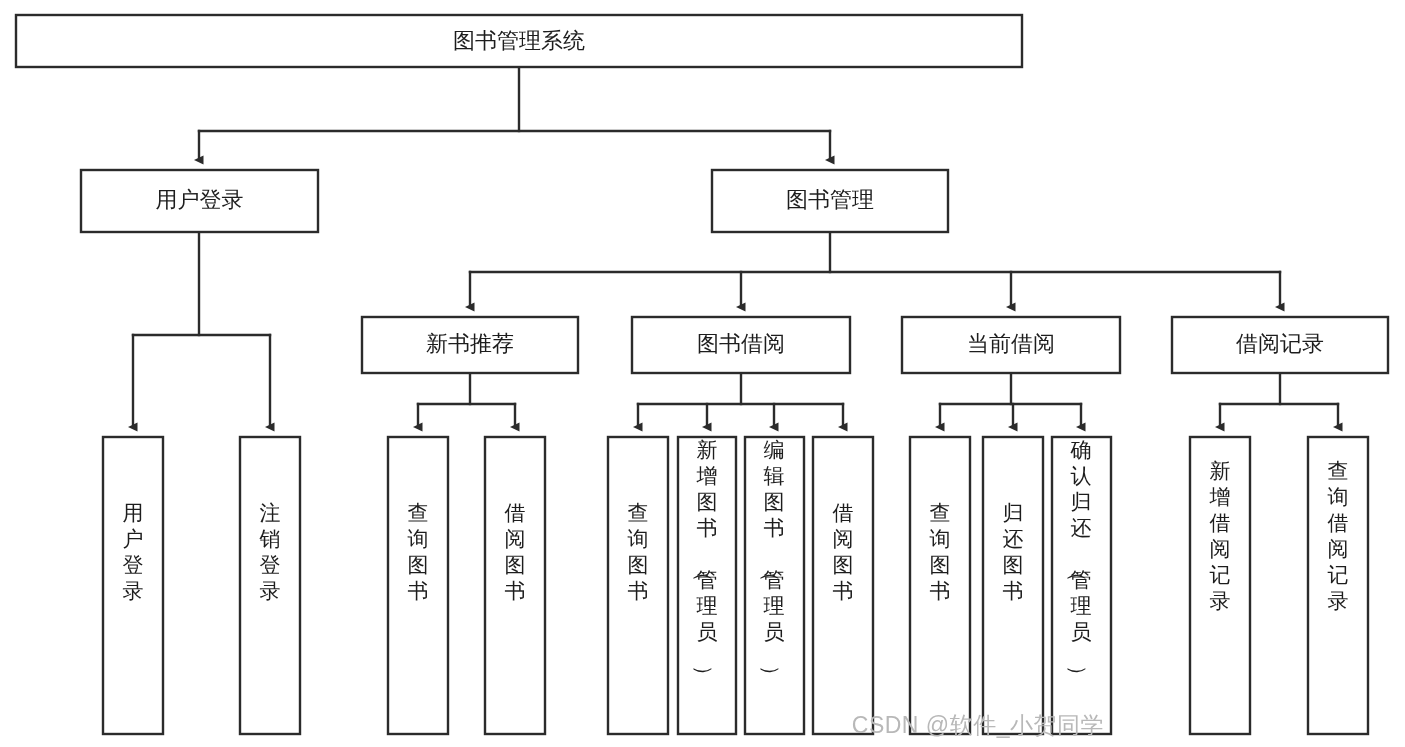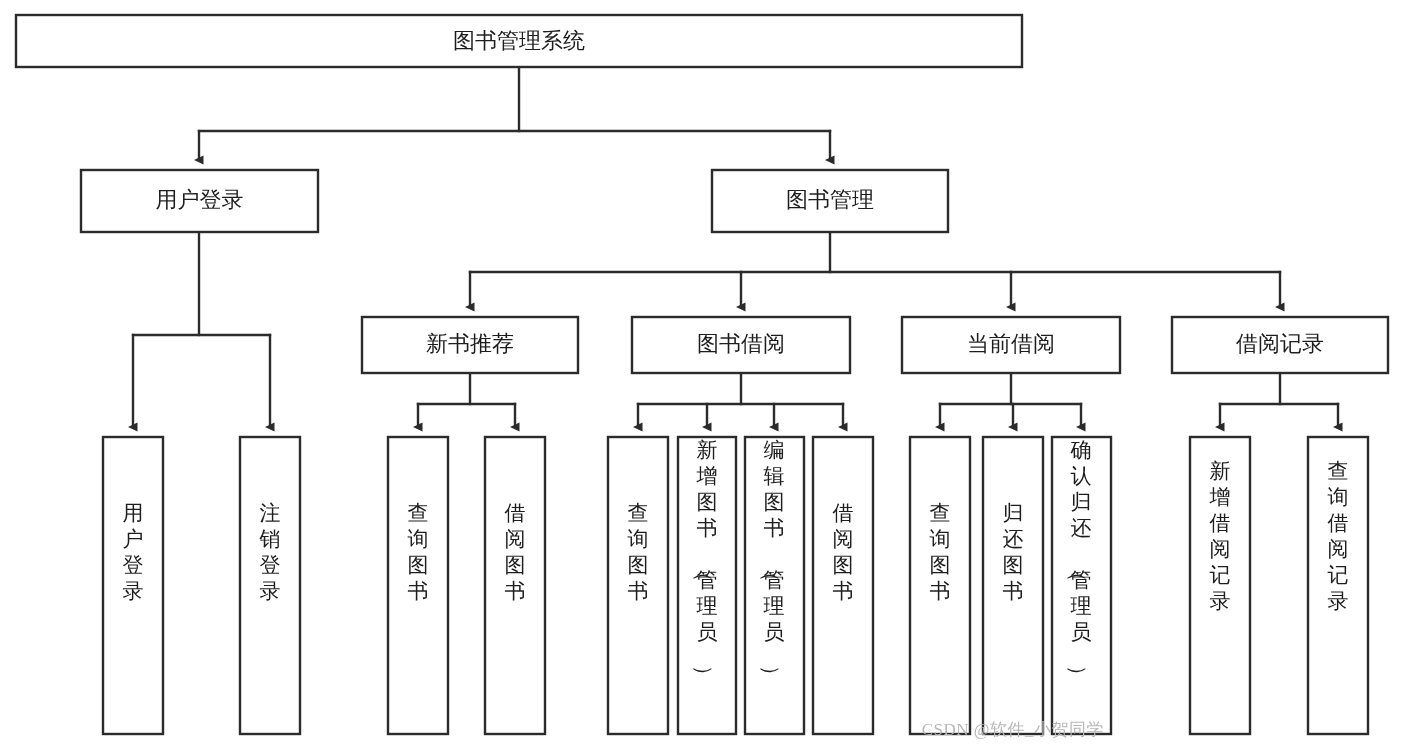--- a/index.html
+++ b/index.html
@@ -48,22 +48,22 @@
   .node-label-vertical {
     fill: #1d1d1d;
     font-family: "Liberation Sans", "DejaVu Sans", sans-serif;
     font-size: 21px;
     text-anchor: middle;
   }
   .watermark {
     position: absolute;
     right: 10px;
     bottom: 6px;
-    font-family: Liberation Serif, serif;
-    font-size: 17px;
+    font-family: Liberation Sans, sans-serif;
+    font-size: 23px;
     color: #b8b8b8;
     white-space: nowrap;
     letter-spacing: 0.5px;
     pointer-events: none;
   }
 </style>
 </head>
 <body>
 
 <div id="diagram-root">

